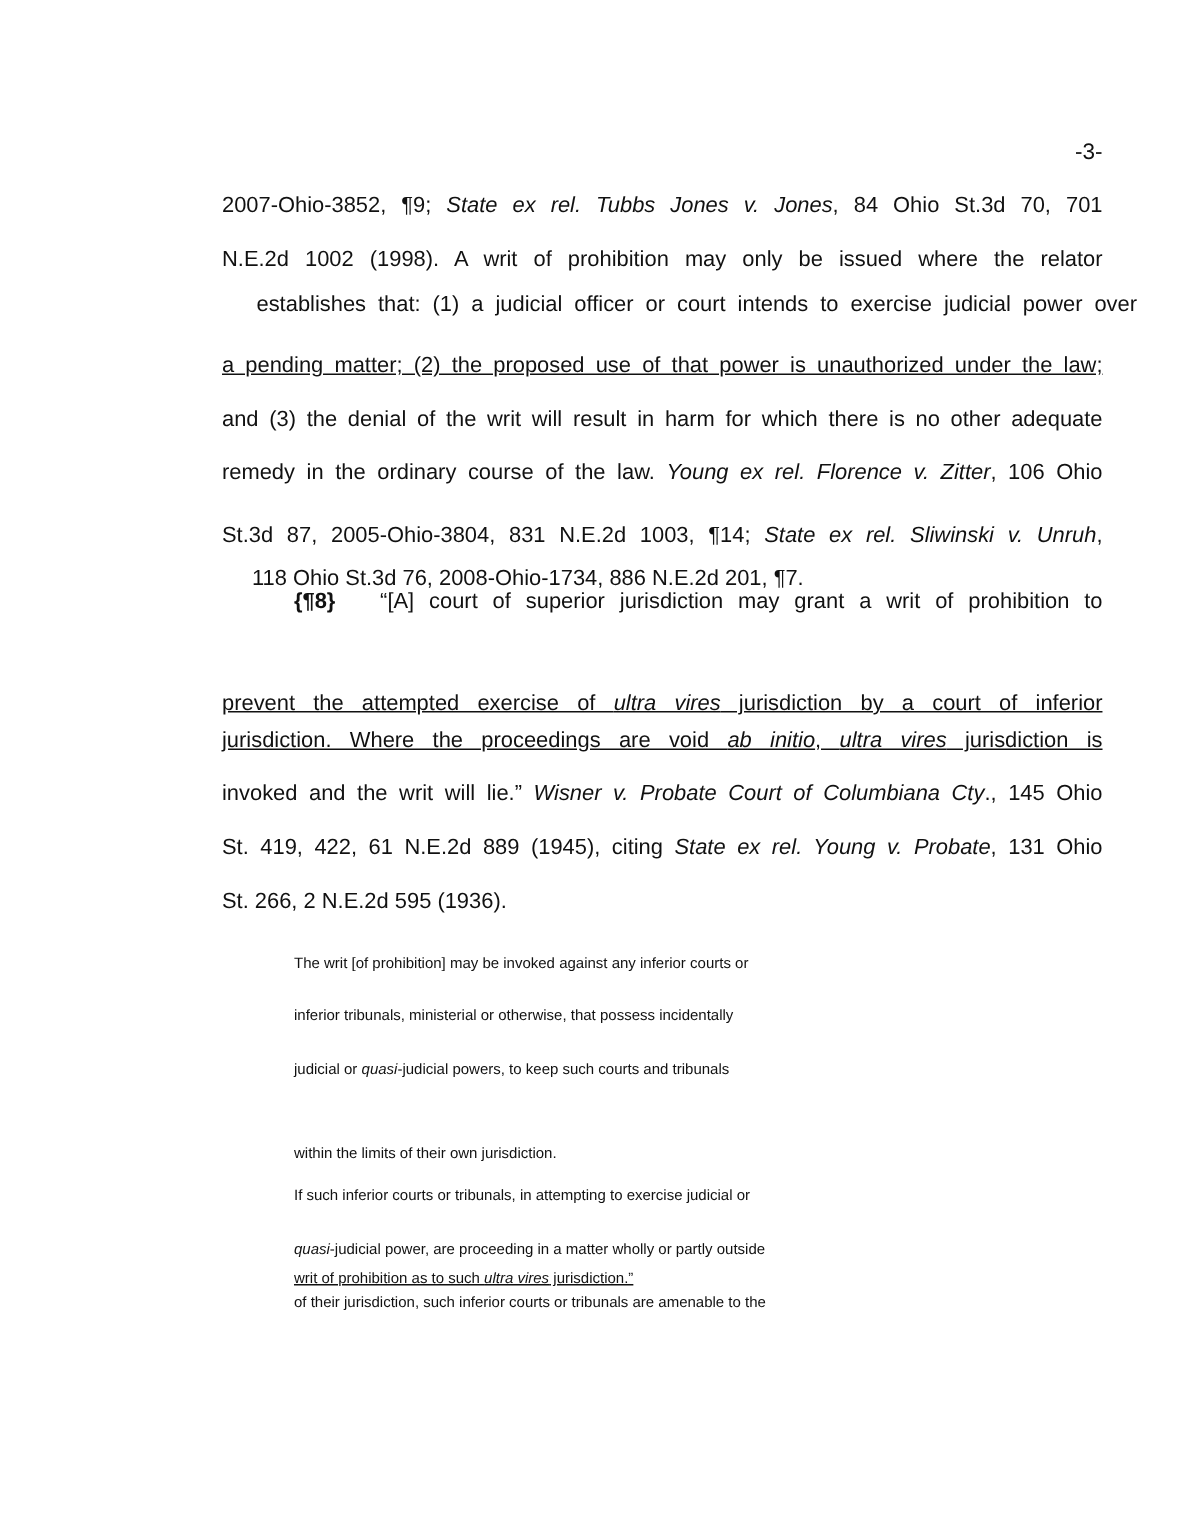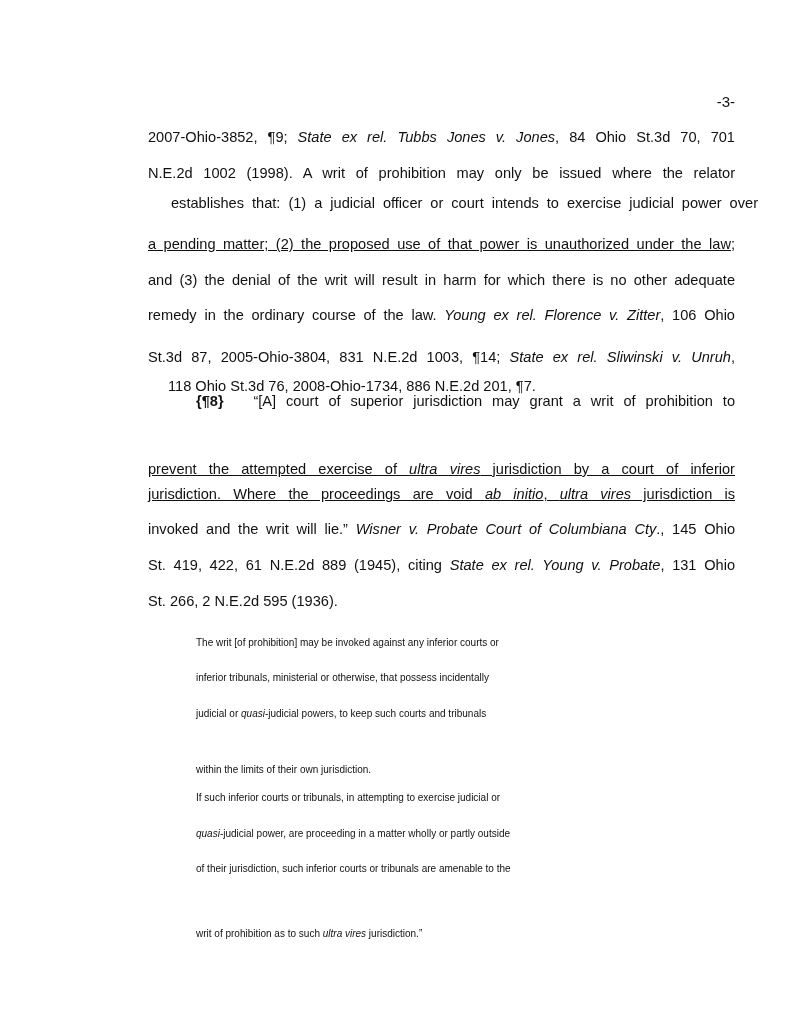--- a/index.html
+++ b/index.html
@@ -39,15 +39,15 @@
       <div class="line last" style="top: 592px;">St. 266, 2 N.E.2d 595 (1936).</div>
     </div>
   <div id="bq">
       <div class="q" style="top: 634px;">The writ [of prohibition] may be invoked against any inferior courts or</div>
       <div class="q" style="top: 669px;">inferior tribunals, ministerial or otherwise, that possess incidentally</div>
       <div class="q" style="top: 705px;">judicial or <i>quasi</i>-judicial powers, to keep such courts and tribunals</div>
       <div class="q" style="top: 740px; margin-top: 21px;">within the limits of their own jurisdiction.</div>
       <div class="q" style="top: 789px; text-align: center;">If such inferior courts or tribunals, in attempting to exercise judicial or</div>
       <div class="q" style="top: 825px;"><i>quasi</i>-judicial power, are proceeding in a matter wholly or partly outside</div>
       <div class="q" style="top: 860px;">of their jurisdiction, such inferior courts or tribunals are amenable to the</div>
-      <div class="q" style="top: 925px;">writ of prohibition as to such <i>ultra vires</i> jurisdiction.”</div>
+      <div class="q" style="top: 844px; text-decoration: underline;">writ of prohibition as to such <i>ultra vires</i> jurisdiction.”</div>
     </div>
 </div>
 
 </body></html>

